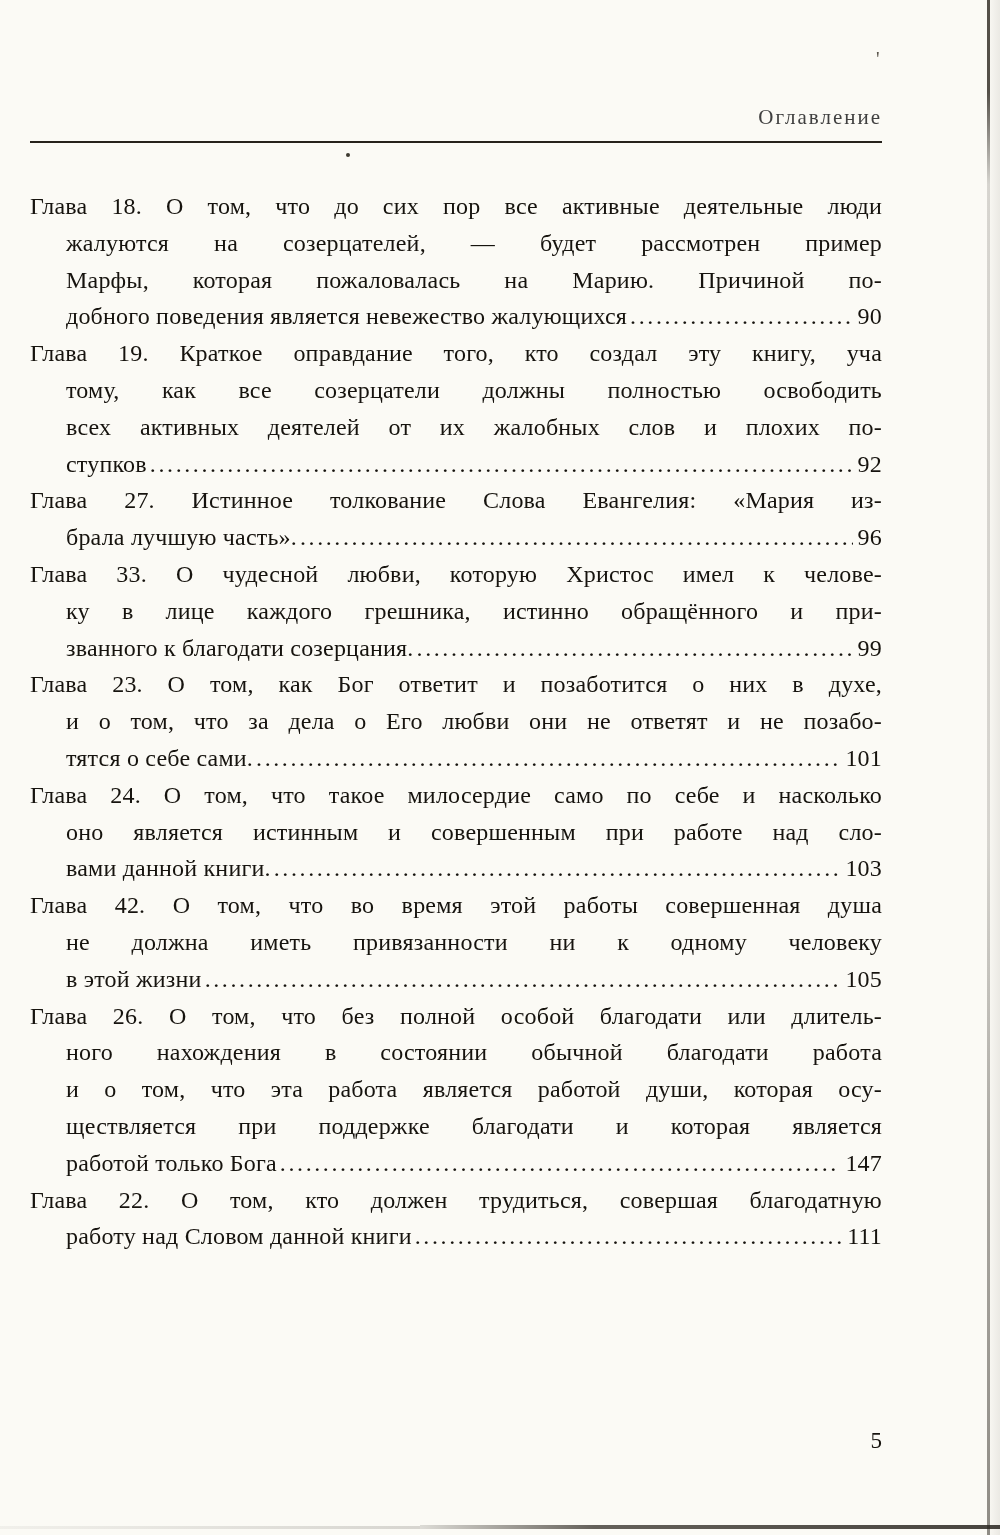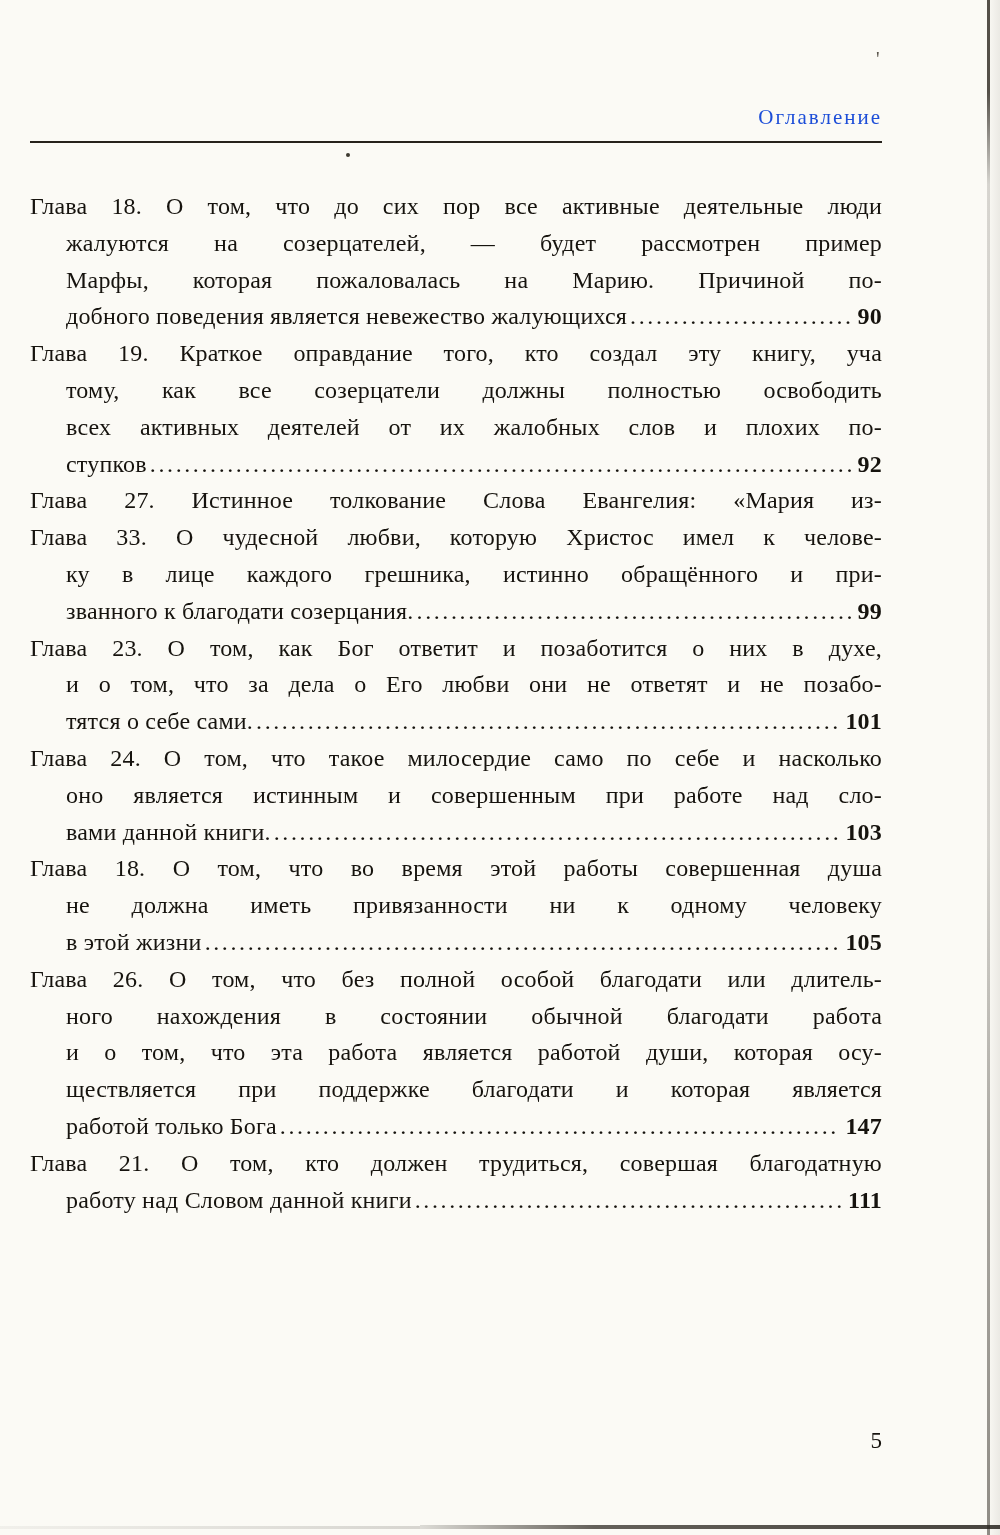--- a/index.html
+++ b/index.html
@@ -62,21 +62,21 @@
     position: absolute;
     left: 30px;
     top: 104px;
     width: 852px;
   }
   .running-head {
     text-align: right;
     font-size: 21px;
     letter-spacing: 2px;
     line-height: 26px;
-    color: #1d4ed8;
+    color: #404040;
   }
   .head-rule {
     margin-top: 11px;
     height: 0;
     border: none;
     border-top: 2px solid #26221b;
   }
 
   .toc {
     margin-top: 45px;
@@ -106,21 +106,20 @@
     white-space: nowrap;
     margin: 0 5px 0 3px;
   }
   .leader::after {
     content: "................................................................................................................................................................";
     letter-spacing: 2.6px;
   }
   .pagenum {
     flex: 0 0 auto;
     text-align: right;
-    font-weight: bold;
   }
 
   .folio {
     position: absolute;
     left: 30px;
     top: 1428px;
     width: 852px;
     text-align: right;
     font-size: 23px;
     color: #16130e;
@@ -151,20 +150,25 @@
           <div class="line cont">тому, как все созерцатели должны полностью освободить</div>
           <div class="line cont">всех активных деятелей от их жалобных слов и плохих по-</div>
           <div class="lastline">
             <span class="lasttext">ступков</span>
             <span class="leader"></span>
             <span class="pagenum">92</span>
           </div>
         </div>
         <div class="entry">
           <div class="line first">Глава 27. Истинное толкование Слова Евангелия: «Мария из-</div>
+          <div class="lastline">
+            <span class="lasttext">брала лучшую часть».</span>
+            <span class="leader"></span>
+            <span class="pagenum">96</span>
+          </div>
         </div>
         <div class="entry">
           <div class="line first">Глава 33. О чудесной любви, которую Христос имел к челове-</div>
           <div class="line cont">ку в лице каждого грешника, истинно обращённого и при-</div>
           <div class="lastline">
             <span class="lasttext">званного к благодати созерцания.</span>
             <span class="leader"></span>
             <span class="pagenum">99</span>
           </div>
         </div>
@@ -180,41 +184,41 @@
         <div class="entry">
           <div class="line first">Глава 24. О том, что такое милосердие само по себе и насколько</div>
           <div class="line cont">оно является истинным и совершенным при работе над сло-</div>
           <div class="lastline">
             <span class="lasttext">вами данной книги.</span>
             <span class="leader"></span>
             <span class="pagenum">103</span>
           </div>
         </div>
         <div class="entry">
-          <div class="line first">Глава 18. О том, что во время этой работы совершенная душа</div>
+          <div class="line first">Глава 42. О том, что во время этой работы совершенная душа</div>
           <div class="line cont">не должна иметь привязанности ни к одному человеку</div>
           <div class="lastline">
             <span class="lasttext">в этой жизни</span>
             <span class="leader"></span>
             <span class="pagenum">105</span>
           </div>
         </div>
         <div class="entry">
           <div class="line first">Глава 26. О том, что без полной особой благодати или длитель-</div>
           <div class="line cont">ного нахождения в состоянии обычной благодати работа</div>
           <div class="line cont">и о том, что эта работа является работой души, которая осу-</div>
           <div class="line cont">ществляется при поддержке благодати и которая является</div>
           <div class="lastline">
             <span class="lasttext">работой только Бога</span>
             <span class="leader"></span>
             <span class="pagenum">147</span>
           </div>
         </div>
         <div class="entry">
-          <div class="line first">Глава 21. О том, кто должен трудиться, совершая благодатную</div>
+          <div class="line first">Глава 22. О том, кто должен трудиться, совершая благодатную</div>
           <div class="lastline">
             <span class="lasttext">работу над Словом данной книги</span>
             <span class="leader"></span>
             <span class="pagenum">111</span>
           </div>
         </div>
       </div>
   </div>
 
   <div class="folio">5</div>

